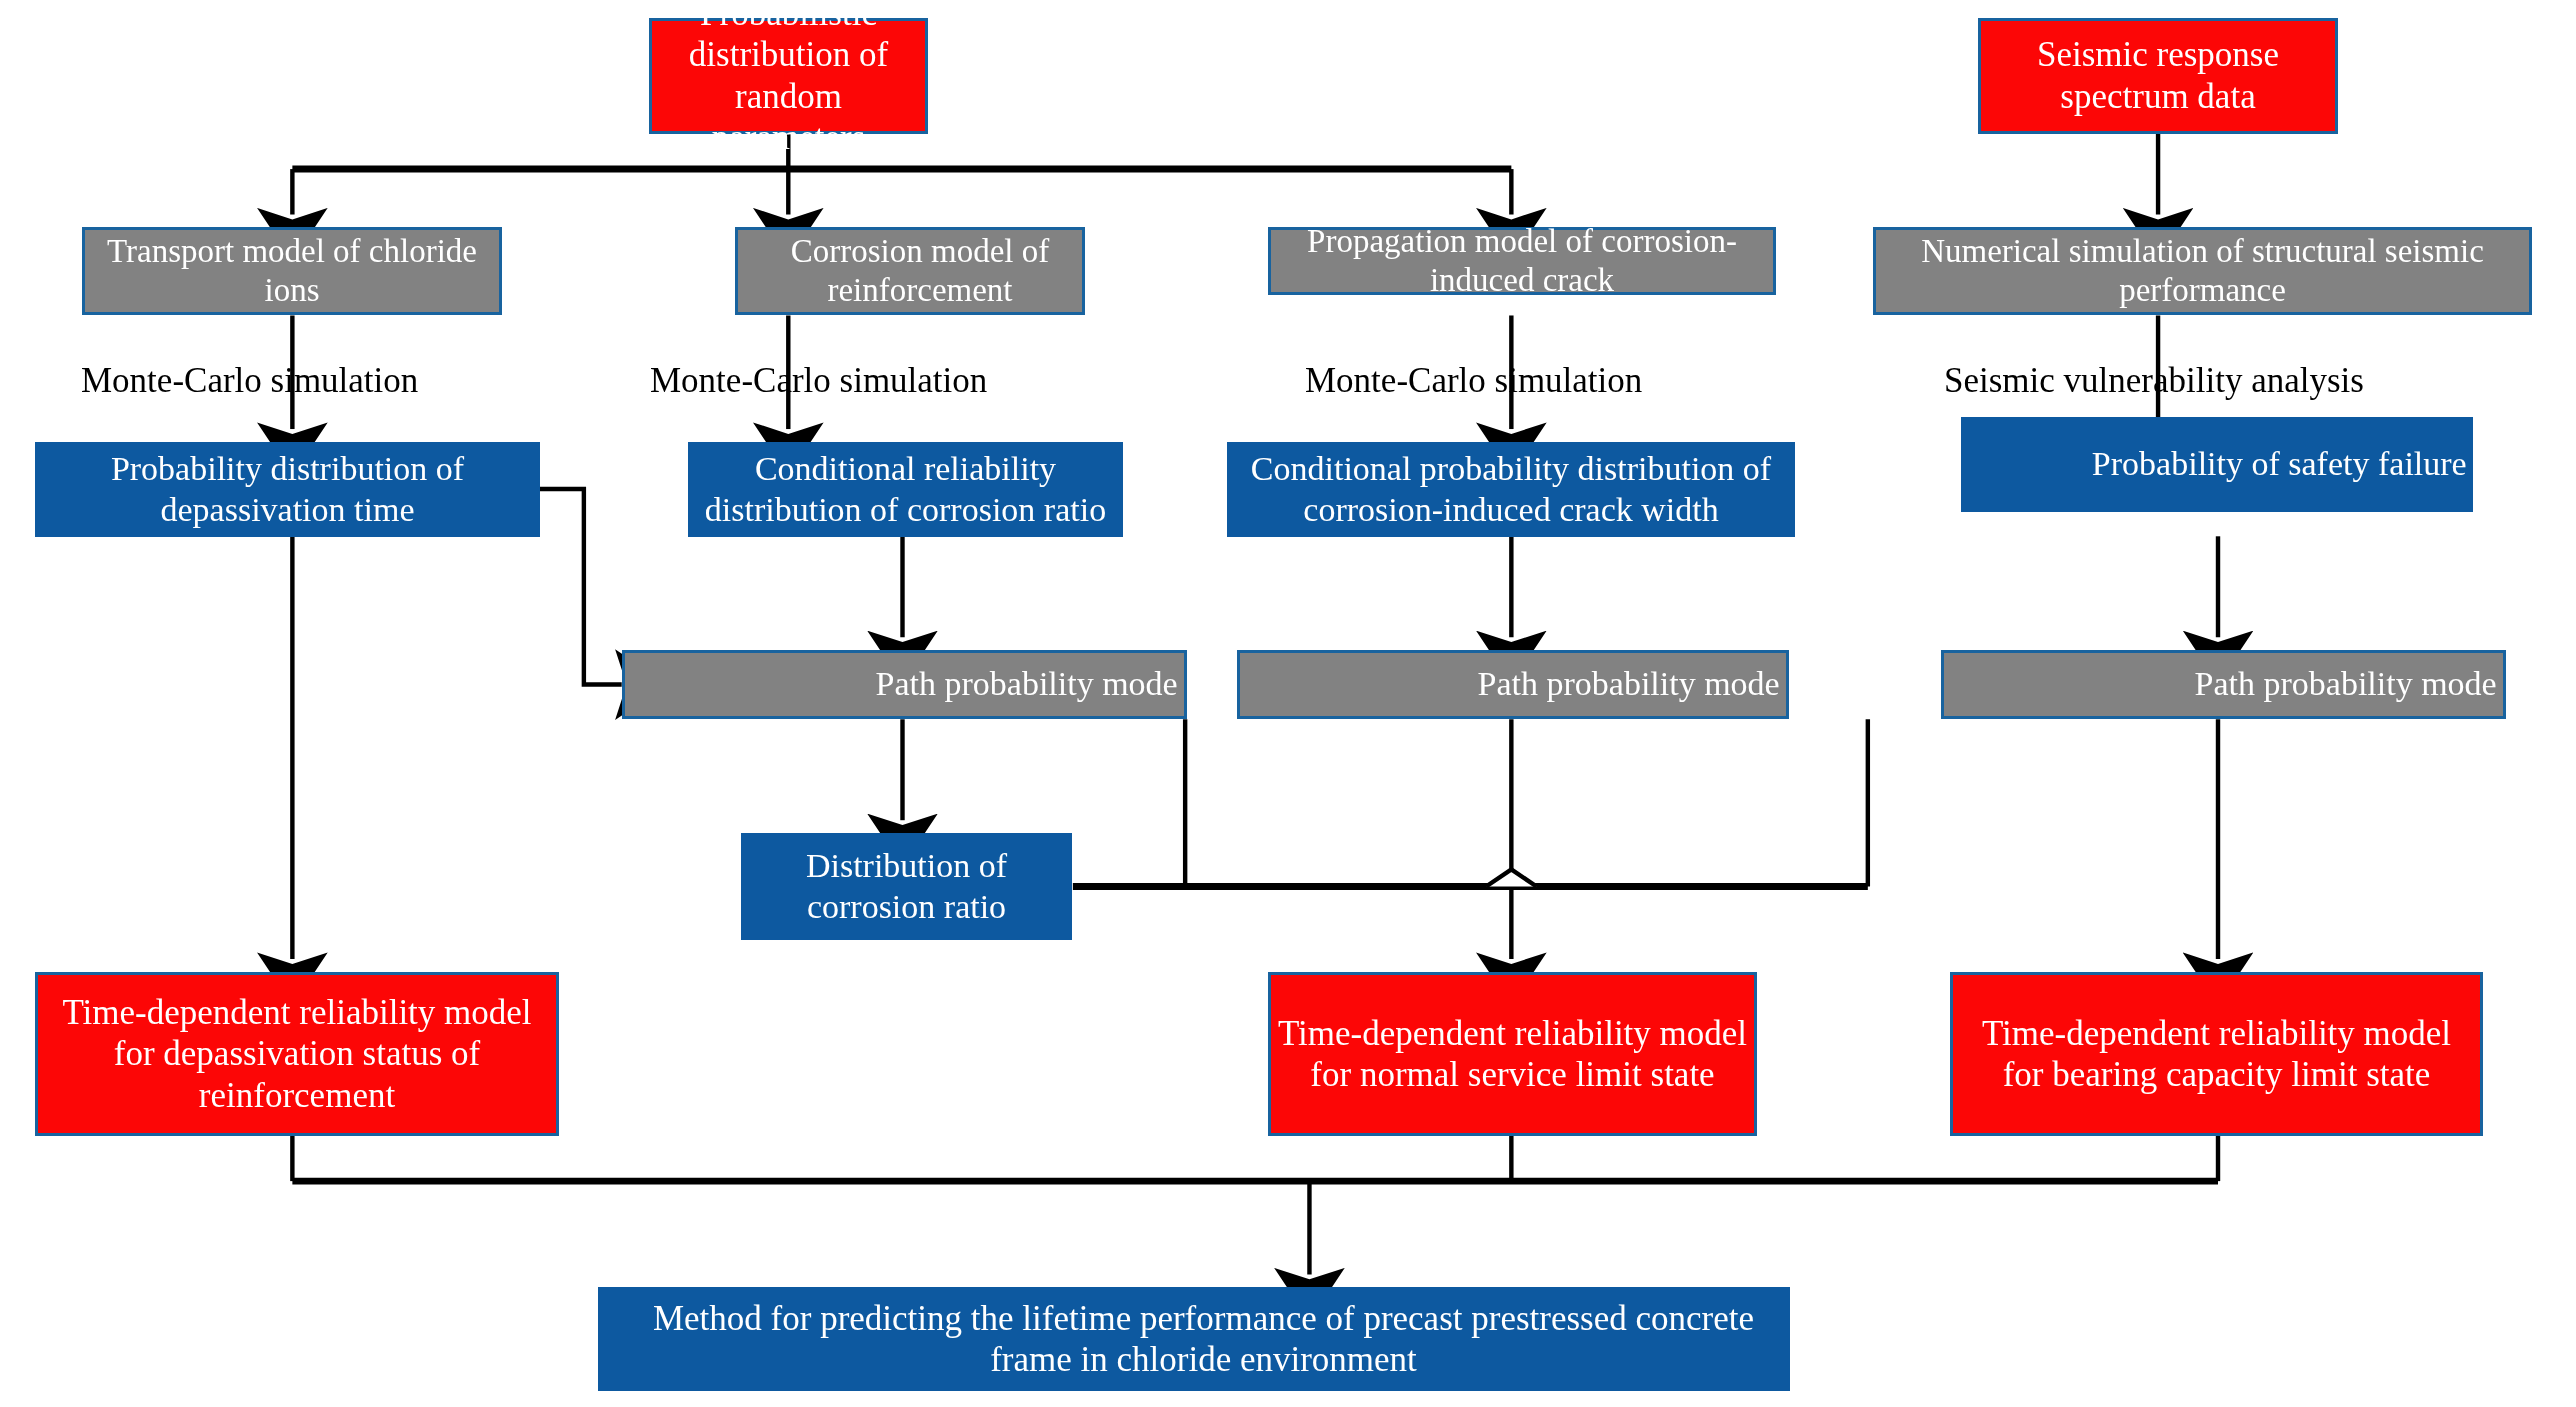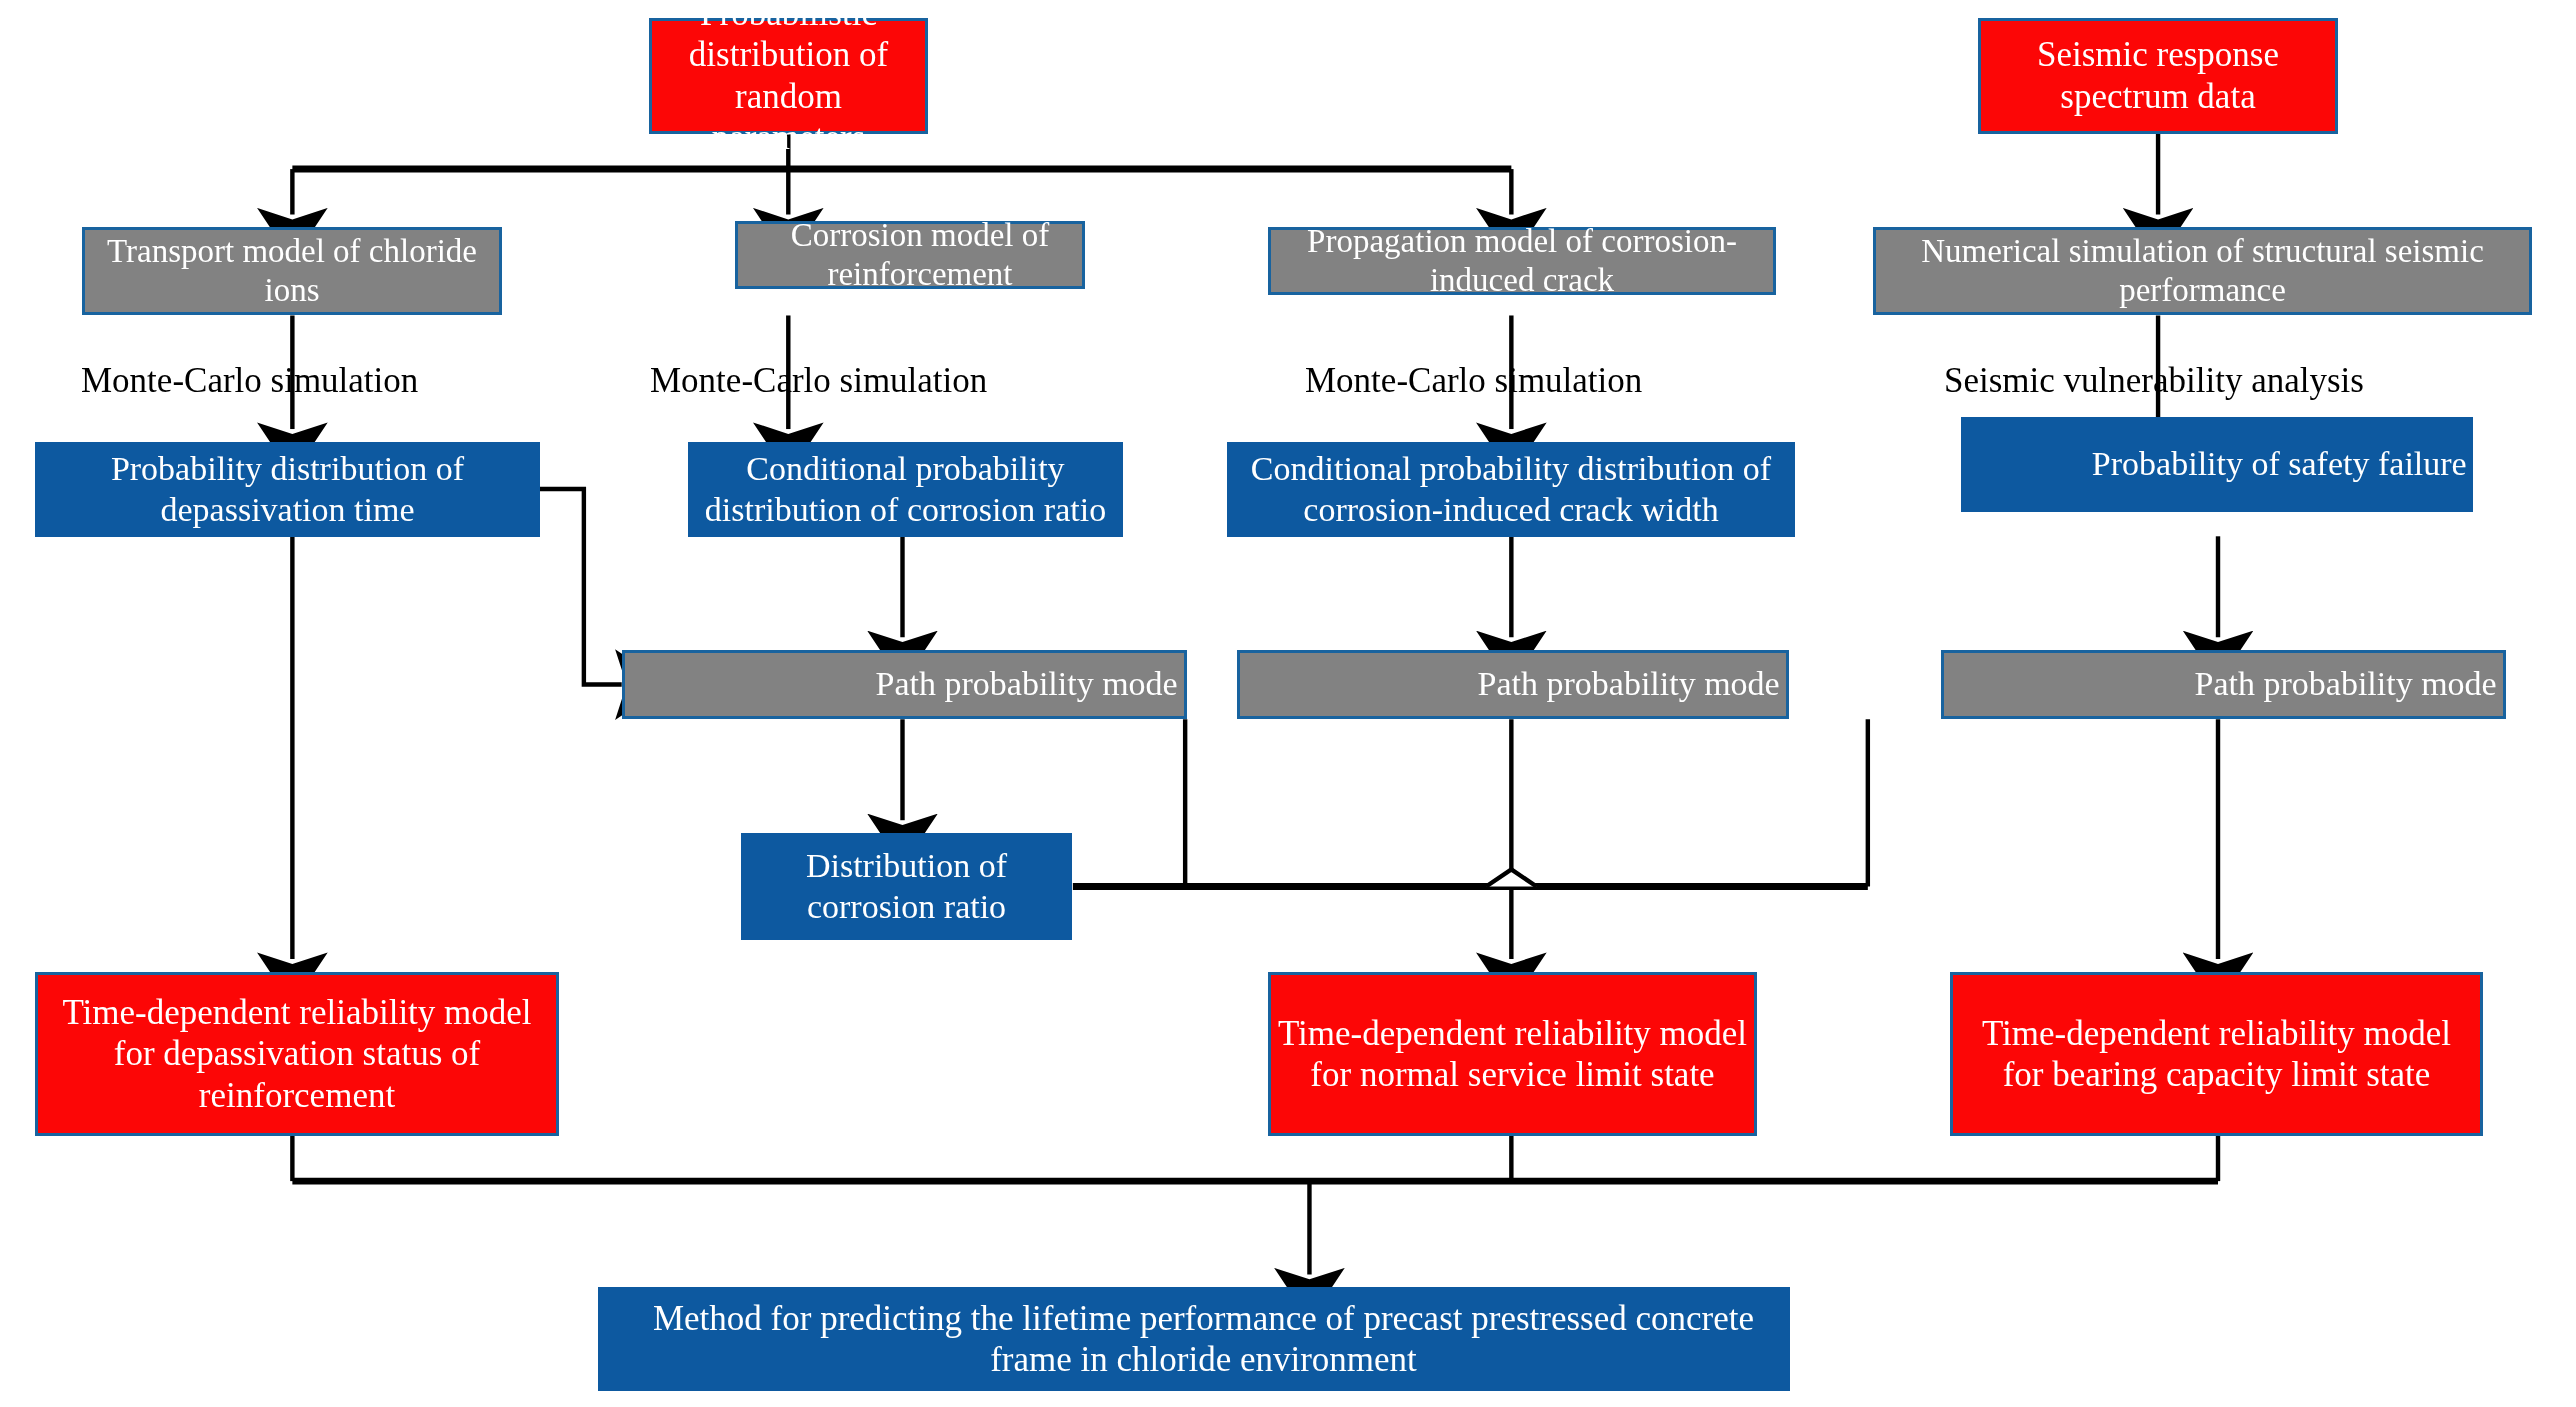--- a/index.html
+++ b/index.html
@@ -77,21 +77,21 @@
   </div>
 
   <div class="node red" style="left:1978px;top:17.7px;width:360px;height:116px;font-size:35px;">
     <span>Seismic response spectrum data</span>
   </div>
 
   <div class="node gray" style="left:82px;top:227px;width:420px;height:88px;font-size:33px;">
     <span>Transport model of chloride ions</span>
   </div>
 
-  <div class="node gray" style="left:735px;top:221px;width:350px;height:68px;font-size:33px;padding-left:20px;">
+  <div class="node gray" style="left:735px;top:227px;width:350px;height:88px;font-size:33px;padding-left:20px;">
     <span>Corrosion model of reinforcement</span>
   </div>
 
   <div class="node gray" style="left:1268px;top:227px;width:508px;height:68px;font-size:33px;">
     <span>Propagation model of corrosion-induced crack</span>
   </div>
 
   <div class="node gray" style="left:1873px;top:227px;width:659px;height:88px;font-size:33px;">
     <span>Numerical simulation of structural seismic performance</span>
   </div>
@@ -99,21 +99,21 @@
   <div class="caption" style="left:81px;top:361px;font-size:35px;">Monte-Carlo simulation</div>
   <div class="caption" style="left:650px;top:361px;font-size:35px;">Monte-Carlo simulation</div>
   <div class="caption" style="left:1305px;top:361px;font-size:35px;">Monte-Carlo simulation</div>
   <div class="caption" style="left:1944px;top:361px;font-size:35px;">Seismic vulnerability analysis</div>
 
   <div class="node blue" style="left:35px;top:442px;width:505px;height:95px;font-size:34px;">
     <span>Probability distribution of depassivation time</span>
   </div>
 
   <div class="node blue" style="left:688px;top:442px;width:435px;height:95px;font-size:34px;">
-    <span>Conditional probability distribution of corrosion ratio</span>
+    <span>Conditional reliability distribution of corrosion ratio</span>
   </div>
 
   <div class="node blue" style="left:1227px;top:442px;width:568px;height:95px;font-size:34px;">
     <span>Conditional probability distribution of corrosion-induced crack width</span>
   </div>
 
   <div class="node blue" style="left:1961px;top:417px;width:512px;height:95px;font-size:34px;padding-left:16px;">
     <span>Probability of safety failure</span>
   </div>
 

